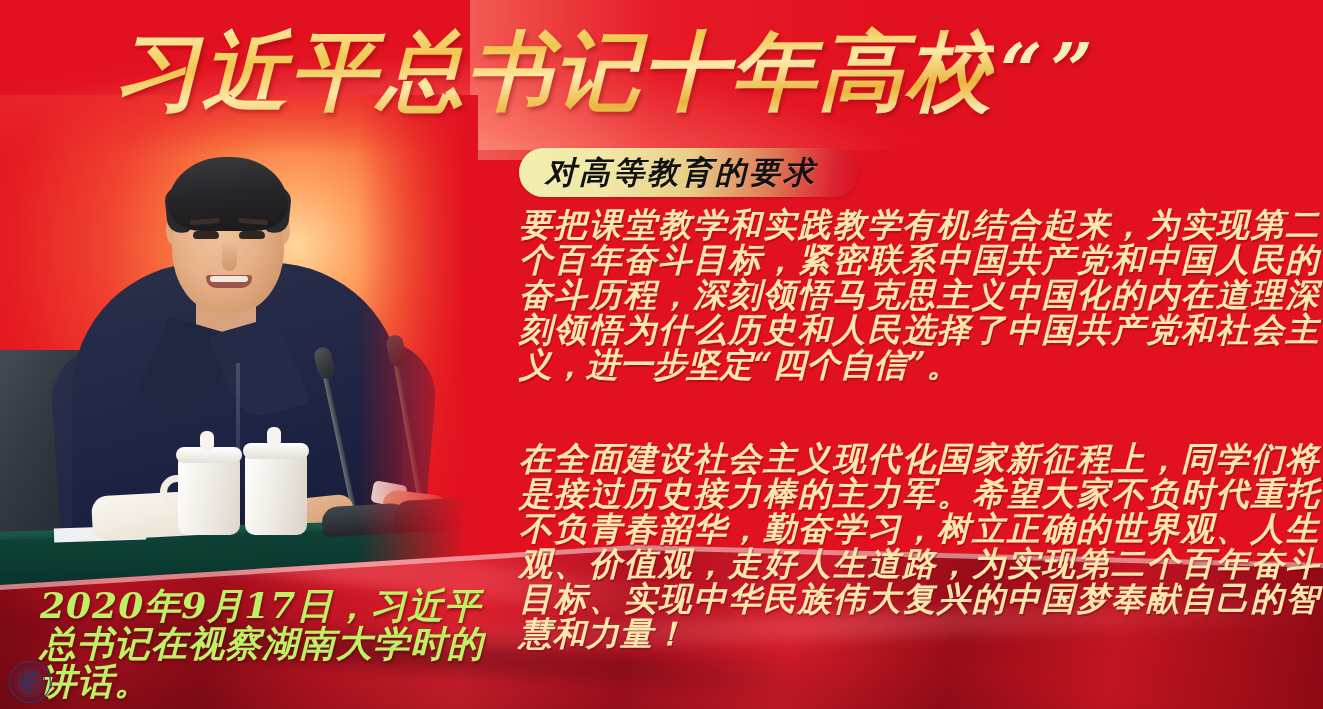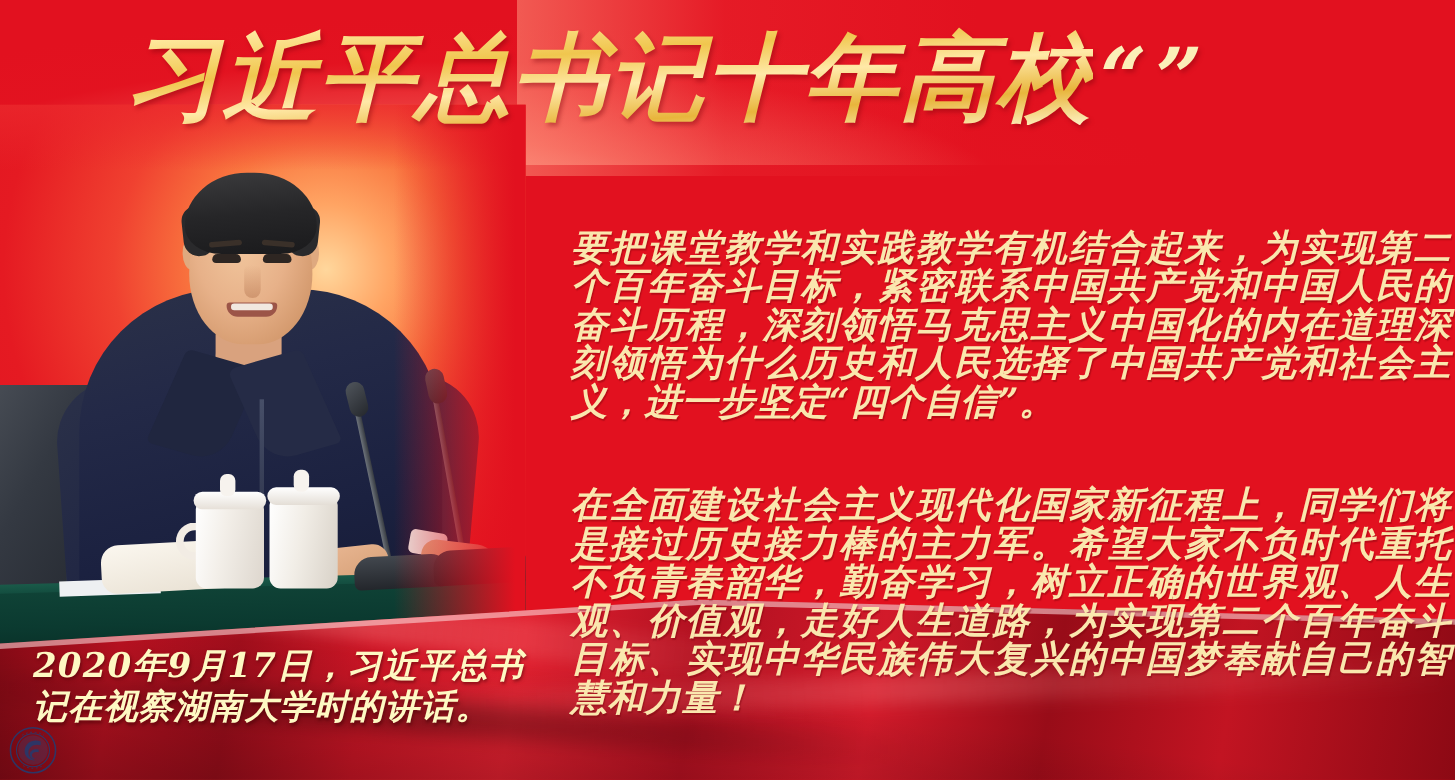--- a/index.html
+++ b/index.html
@@ -270,25 +270,25 @@
     color:#fae7ae;
     text-align:justify;
     text-shadow:1px 2px 1px rgba(110,0,10,.35);
     white-space:pre-wrap;
   }
   #body-1{top:207px;}
   #body-2{top:441px;}
 
   
   .caption{
-    position:absolute;left:30px;top:586px;width:470px;
+    position:absolute;left:40px;top:586px;width:470px;
     font-family:"DejaVu Serif","Liberation Serif",serif;
     font-weight:bold;font-style:italic;
-    font-size:31px;line-height:38px;letter-spacing:1px;
-    color:#fef9c3;
+    font-size:36px;line-height:38px;letter-spacing:1px;
+    color:#bef264;
     text-shadow:1px 2px 3px rgba(70,0,6,.55);
     white-space:pre-wrap;
   }
 
   
   .watermark{
     position:absolute;left:8px;top:660px;
     display:flex;align-items:center;gap:10px;
     opacity:.82;
   }
@@ -370,20 +370,23 @@
     <div class="ribbon-fold3"></div>
   </div>
   <div class="ribbon-top-edge"></div>
 
   <div class="title">
     <span class="title-main">习近平总书记十年高校</span>
     <span class="title-quote">“</span>
     <span class="title-quote">”</span>
   </div>
 
+  <div class="pill" id="pill-1">
+    <span class="pill-label">对高等教育的要求</span>
+  </div>
   <div class="body-text" id="body-1">要把课堂教学和实践教学有机结合起来，为实现第二个百年奋斗目标，紧密联系中国共产党和中国人民的奋斗历程，深刻领悟马克思主义中国化的内在道理深刻领悟为什么历史和人民选择了中国共产党和社会主义，进一步坚定“四个自信”。</div>
 
   <div class="body-text" id="body-2">在全面建设社会主义现代化国家新征程上，同学们将是接过历史接力棒的主力军。希望大家不负时代重托不负青春韶华，勤奋学习，树立正确的世界观、人生观、价值观，走好人生道路，为实现第二个百年奋斗目标、实现中华民族伟大复兴的中国梦奉献自己的智慧和力量！</div>
 
   <div class="caption">2020年9月17日，习近平总书记在视察湖南大学时的讲话。</div>
 
   <div class="watermark">
     <span class="wm-logo">
       <svg viewBox="0 0 44 44" width="44" height="44" aria-hidden="true">
         <circle cx="22" cy="22" r="20.5" fill="none" stroke="#1d3f77" stroke-width="1.4"></circle>

